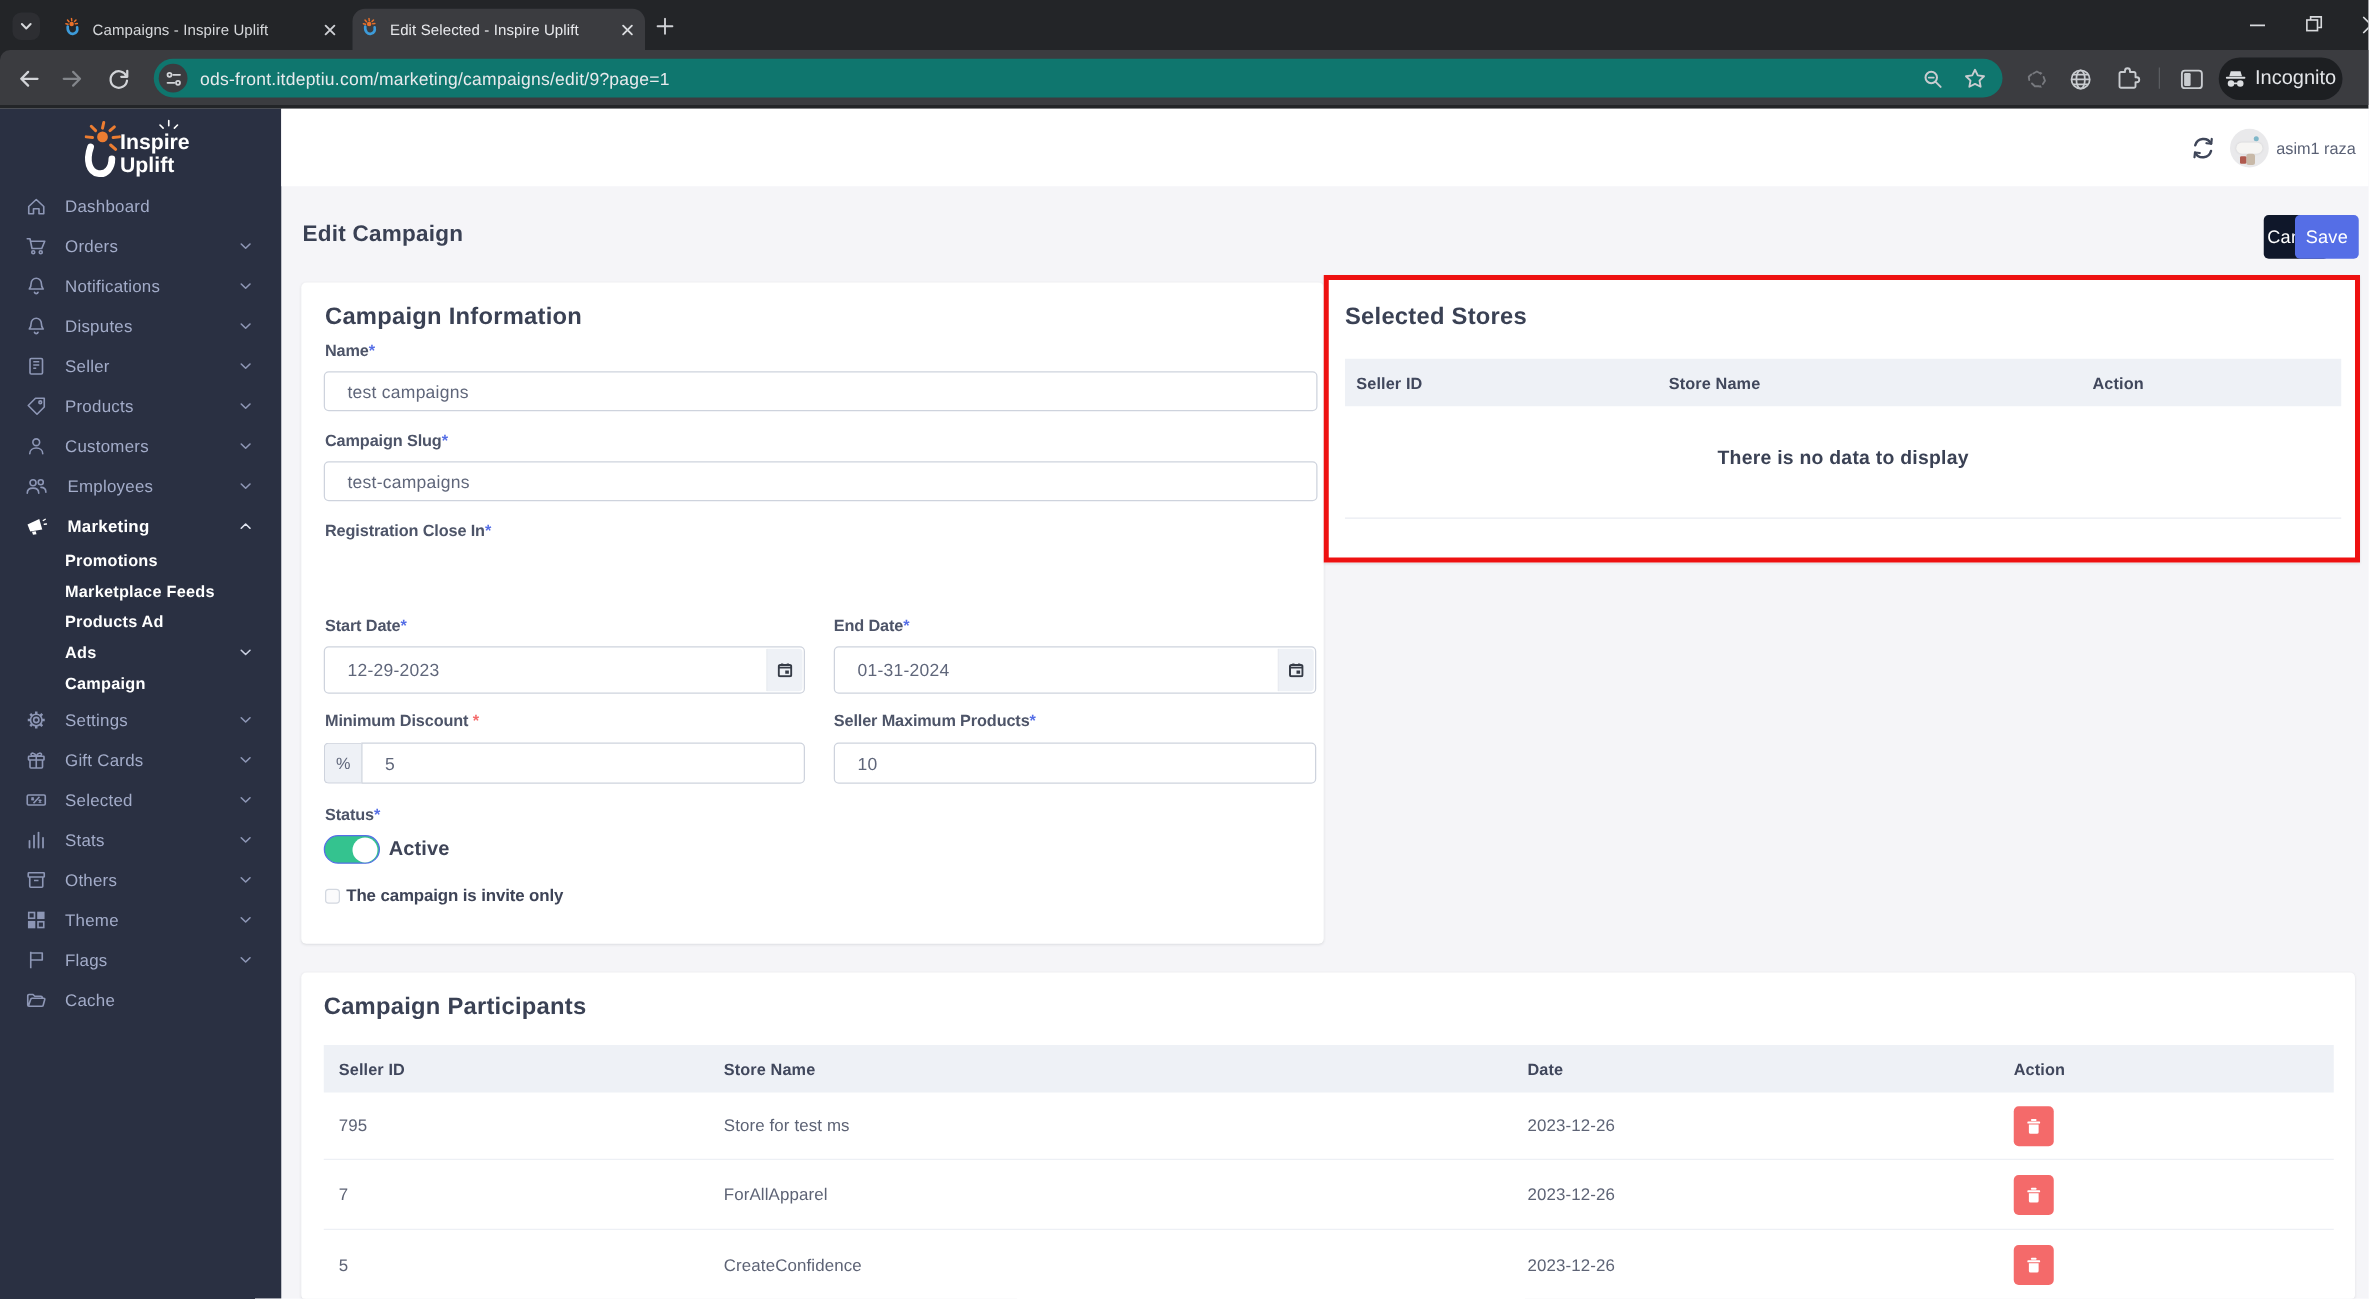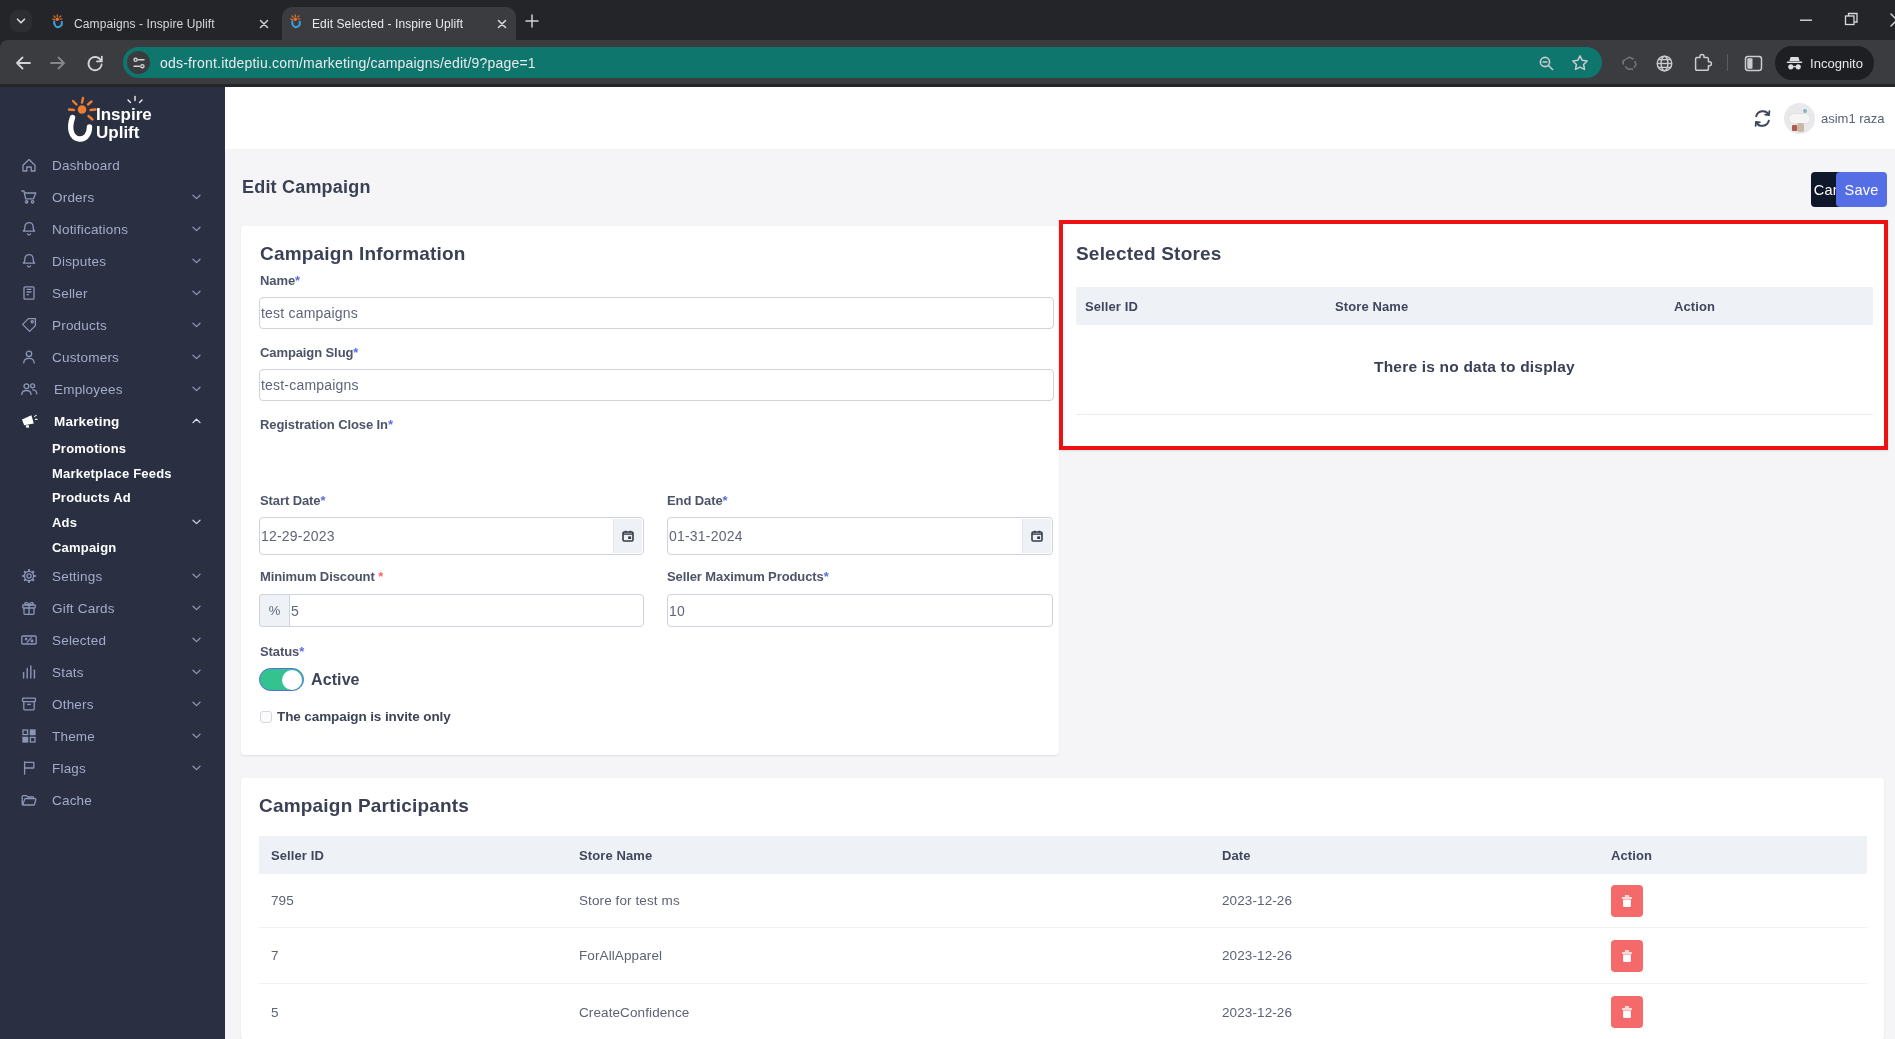--- a/index.html
+++ b/index.html
@@ -12,21 +12,21 @@
   .tabstrip { position:absolute; left:0; top:0; width:1895px; height:84px; background:#232528; }
   .toolbar  { position:absolute; left:0; top:40px; width:1895px; height:44px; background:#3b3c40; border-radius:8px 0 0 0; }
   .chromediv{ position:absolute; left:0; top:84px; width:1895px; height:3px; background:#232528; }
   .tab-chevbtn { position:absolute; left:10px; top:10px; width:22px; height:22px; border-radius:7px; background:#2d2e32; display:flex; align-items:center; justify-content:center; }
   .tab { position:absolute; top:7px; height:33px; display:flex; align-items:center; }
   .tab-active { background:#3b3c40; border-radius:10px 10px 0 0; }
   .tab-title { font-size:12px; color:#d6d8db; letter-spacing:.1px; white-space:nowrap; }
   .addrpill { position:absolute; left:123px; top:47px; width:1479px; height:31px; border-radius:16px; background:#0f766e; display:flex; align-items:center; }
   .urltext { font-size:14px; color:#e8eaed; letter-spacing:.2px; }
   .incogpill { position:absolute; left:1775px; top:46px; width:99px; height:34px; border-radius:17px; background:#1d1f22; display:flex; align-items:center; justify-content:center; gap:7px; }
-  .incogtext { font-size:13px; color:#e4e6e9; }
+  .incogtext { font-size:16px; color:#e4e6e9; }
 
   
   .sidebar { position:absolute; left:0; top:87px; width:225px; height:952px; background:#2a3042; }
   .navitem { position:absolute; left:0; width:225px; height:32px; }
   .navitem .nicon { position:absolute; left:20px; top:50%; transform:translateY(-50%); width:18px; height:18px; }
   .navitem .nlabel { position:absolute; left:52px; top:50%; transform:translateY(-50%); font-size:13.5px; color:#a3acc9; letter-spacing:.2px; white-space:nowrap; }
   .navitem .nchev { position:absolute; left:192px; top:50%; transform:translateY(-50%); }
   .subitem { position:absolute; left:0; width:225px; height:25px; }
   .subitem .nlabel { position:absolute; left:52px; top:50%; transform:translateY(-50%); font-size:13px; font-weight:bold; color:#ffffff; letter-spacing:.2px; white-space:nowrap; }
 
@@ -40,21 +40,21 @@
   .btn { position:absolute; top:172px; height:35px; border-radius:4px; color:#fff; font-size:14.5px; display:flex; align-items:center; justify-content:center; letter-spacing:.2px; }
   .btn-cancel { left:1763px; width:52px; background:#0f172a;margin-left:48px; }
   .btn-save { left:1836px; width:51px; background:#556ee6; }
 
   .card { position:absolute; background:#fff; border-radius:4px; box-shadow:0 1px 2px rgba(56,65,74,.12); }
   .card-h2 { font-size:19px; font-weight:bold; color:#3a4154; letter-spacing:.2px; }
 
   .flabel { font-size:13px; font-weight:bold; color:#4d5468; letter-spacing:-0.1px; }
   .req-b { color:#556ee6; }
   .req-r { color:#f46a6a; }
-  .finput { background:#fff; border:1px solid #ced3dd; border-radius:4px; font-size:14px; color:#5f667a; display:flex; align-items:center; padding-left:1px; letter-spacing:.2px; position:relative; }
+  .finput { background:#fff; border:1px solid #ced3dd; border-radius:4px; font-size:14px; color:#5f667a; display:flex; align-items:center; padding-left:18px; letter-spacing:.2px; position:relative; }
   .calbox { position:absolute; top:1px; right:1px; bottom:1px; width:29px; background:#eef1f6; border-left:1px solid #e2e6ec; border-radius:0 3px 3px 0; display:flex; align-items:center; justify-content:center; }
 
   
   .thead { background:#eef1f6; display:flex; align-items:center; font-size:13px; font-weight:bold; color:#40475c; letter-spacing:.1px; }
   .trow { display:flex; align-items:center; font-size:13.5px; color:#5d6375; letter-spacing:.1px; border-bottom:1px solid #edf0f5; }
   .delbtn { width:32px; height:32px; border-radius:4px; background:#f46a6a; display:flex; align-items:center; justify-content:center; }
 </style>
 </head>
 <body>
 <div id="app">

